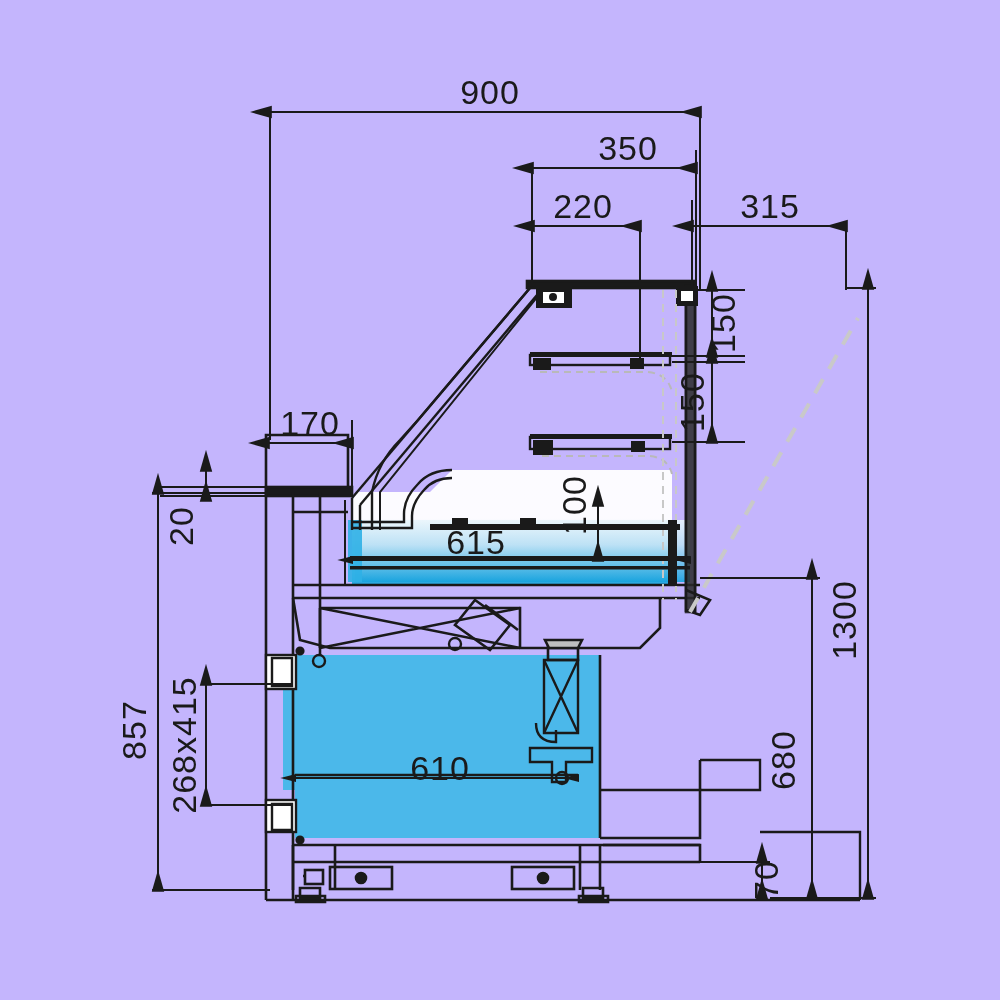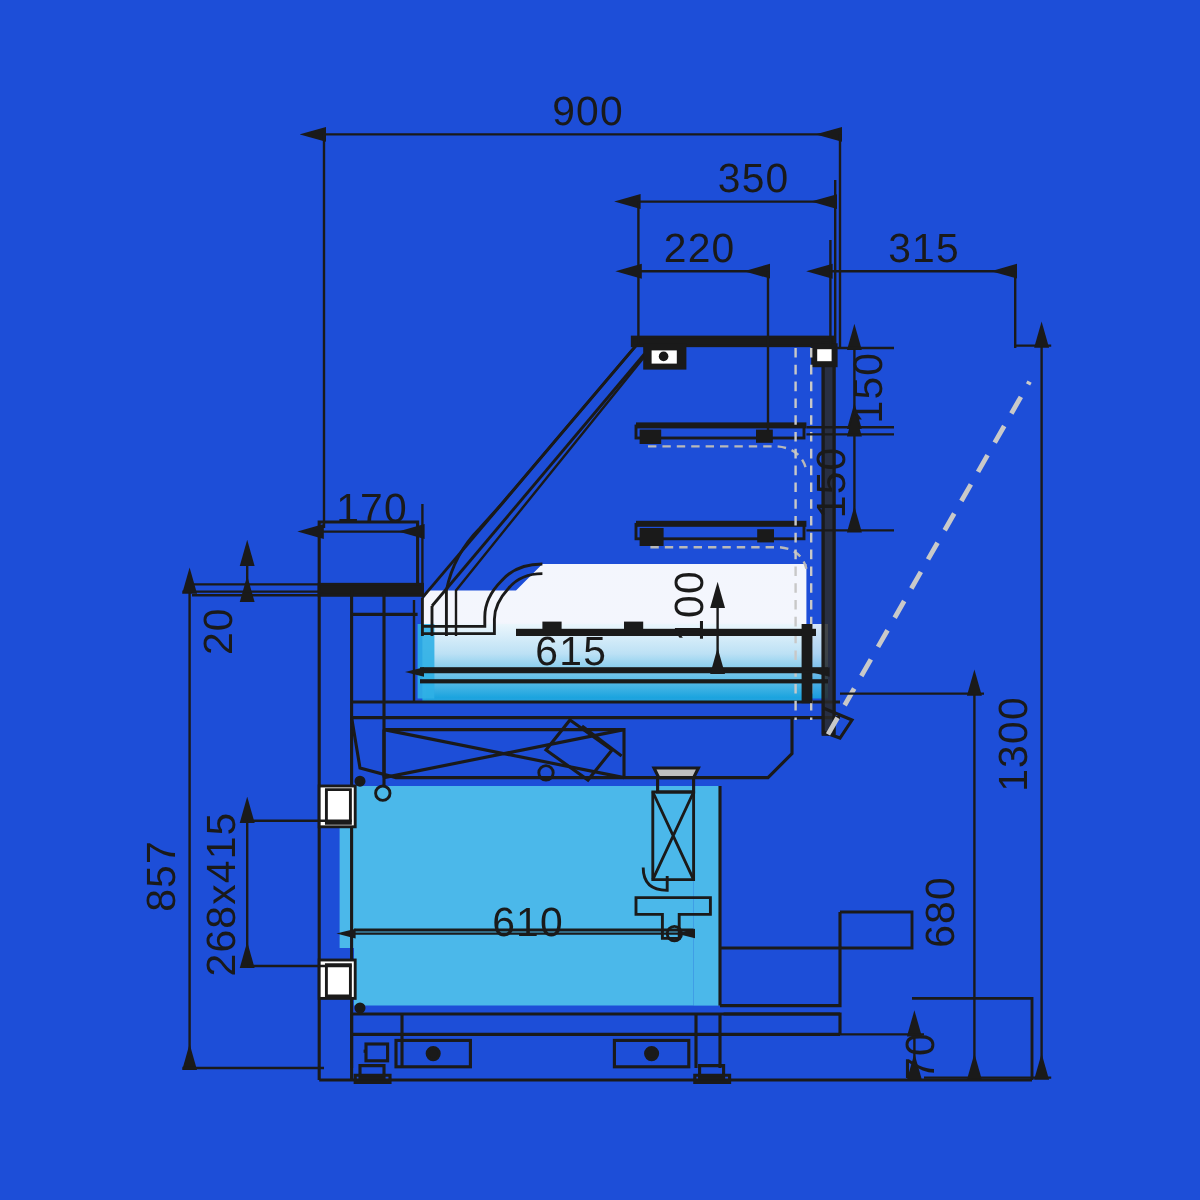--- a/index.html
+++ b/index.html
@@ -1,19 +1,19 @@
 <!DOCTYPE html>
 <html><head>
 <meta charset="utf-8">
 <title>Technical Drawing</title>
 <style>
   html,body{margin:0;padding:0;background:#ffffff;}
   body{width:1000px;height:1000px;overflow:hidden;
        font-family:"Liberation Sans", sans-serif;}
-  #stage{position:relative;width:1000px;height:1000px;background:#1d4ed8;}
+  #stage{position:relative;width:1000px;height:1000px;background:#c4b5fd;}
   svg#drawing{position:absolute;left:0;top:0;width:1000px;height:1000px;display:block;}
   .dimtxt{font-family:"Liberation Sans", sans-serif;font-size:34px;fill:#1a1a1a;
           letter-spacing:1px;}
 </style>
 </head>
 <body>
 
 <div id="stage">
 
   <svg id="drawing" viewBox="0 0 1000 1000">

